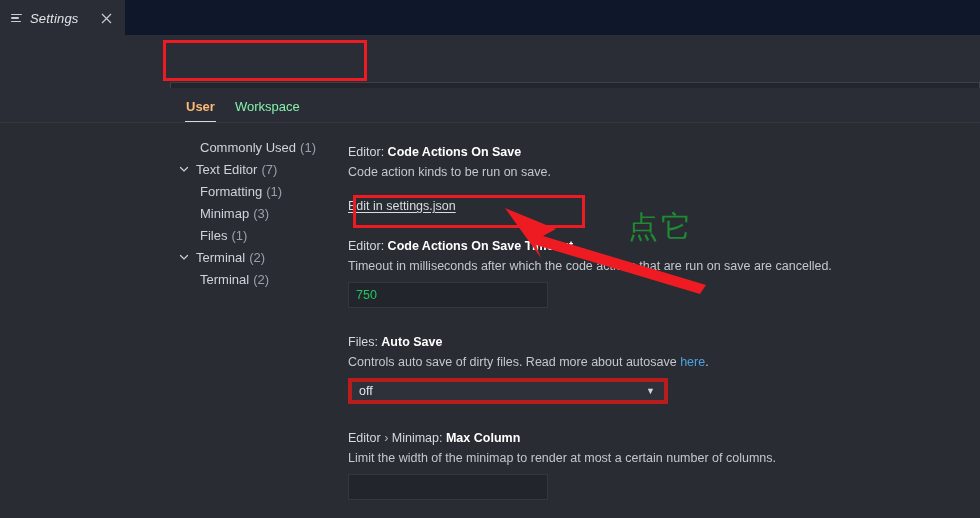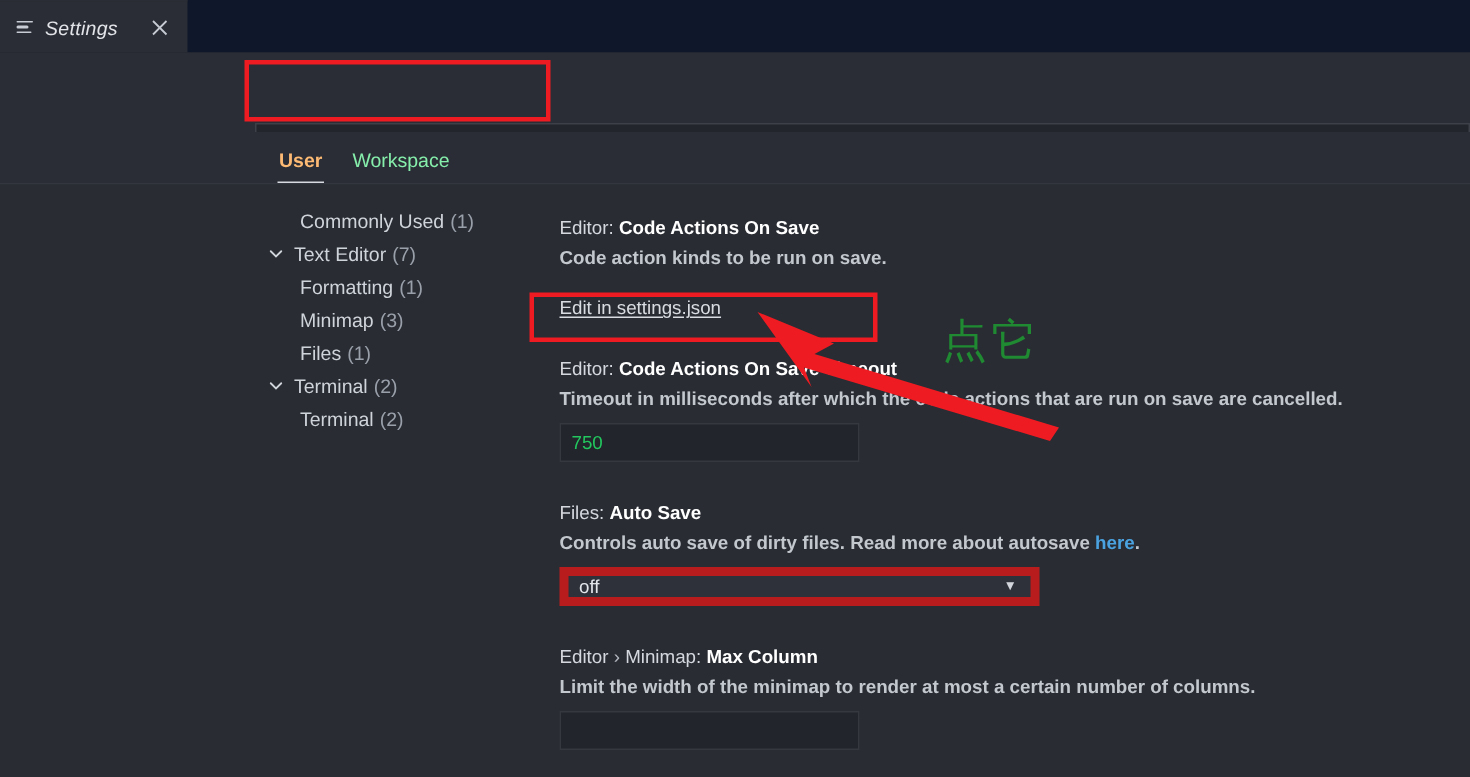--- a/index.html
+++ b/index.html
@@ -182,38 +182,37 @@
   }
   .toc-item.indent .toc-text { padding-left: 200px; }
   .toc-count {
     color: #9aa0aa;
     margin-left: 4px;
   }
 
   
   .settings {
     position: absolute;
-    left: 373px; top: 22px;
+    left: 348px; top: 22px;
     width: 560px;
   }
   .setting { margin-bottom: 7px; }
   .setting-title {
     font-size: 12.5px;
     color: #d5d8de;
     margin-bottom: 6px;
     white-space: nowrap;
   }
   .setting-title b { color: #ffffff; font-weight: bold; }
   .setting-title .sep { color: #b4b8c0; }
   .setting-desc {
     font-size: 12.5px;
     color: #c3c7ce;
     margin-bottom: 9px;
     white-space: nowrap;
-    font-weight: bold;
   }
   .setting-desc a,
   .setting-link {
     color: #4aa3e0;
     text-decoration: none;
   }
   .json-link {
     display: inline-block;
     font-size: 12.5px;
     color: #d9dce1;
@@ -228,21 +227,21 @@
     color: #22c55e;
     font-size: 12.5px;
     font-family: "Liberation Sans", sans-serif;
     padding: 0 7px;
     outline: none;
   }
   .select-box {
     position: relative;
     width: 320px; height: 26px;
     background: #2e3139;
-    border: 6px solid #b91c1c;
+    border: 4px solid #b91c1c;
     display: flex;
     align-items: center;
     padding: 0 7px;
     font-size: 12.5px;
     color: #e2e5ea;
   }
   .select-caret {
     position: absolute;
     right: 9px; top: 50%;
     transform: translateY(-50%);

